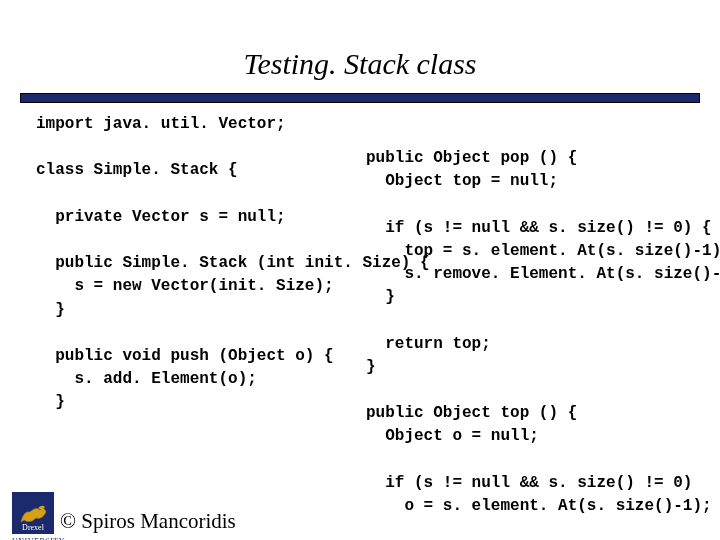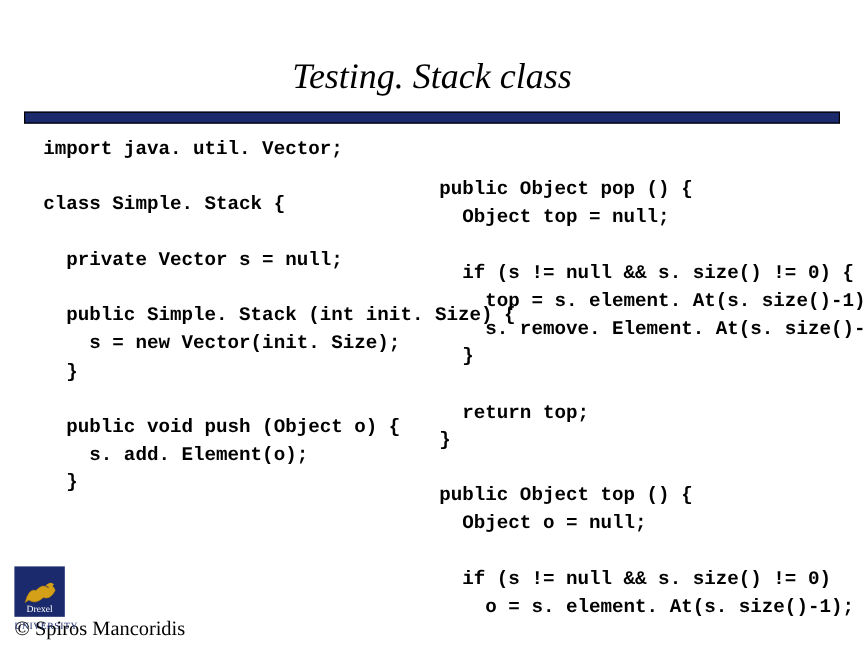--- a/index.html
+++ b/index.html
@@ -34,23 +34,22 @@
     white-space: pre;
   }
   .col-left { width: 330px; }
   .col-right { flex: 1; margin-top: 34px; }
   .footer {
     position: absolute;
     bottom: 6px;
     left: 0;
     width: 100%;
     display: flex;
-    align-items: flex-start;
+    align-items: flex-end;
     padding: 0 8px 0 12px;
-    flex-direction: column;
   }
   .logo {
     width: 42px;
     height: 42px;
     background: #1a2a6c;
     position: relative;
     margin-right: 6px;
     display: flex;
     align-items: center;
     justify-content: center;
@@ -74,21 +73,21 @@
     text-align: center;
   }
   .footer-center {
     flex: 1;
     text-align: center;
     font-size: 19px;
     font-family: Arial, sans-serif;
     text-shadow: 1px 1px 1px #aaa;
   }
   .footer-right {
-    font-size: 17px;
+    font-size: 21px;
     font-family: "Times New Roman", serif;
     white-space: nowrap;
   }
 </style>
 </head>
 <body>
 
 <div class="title">
   <br>
   <span>Testing. Stack class</span>

